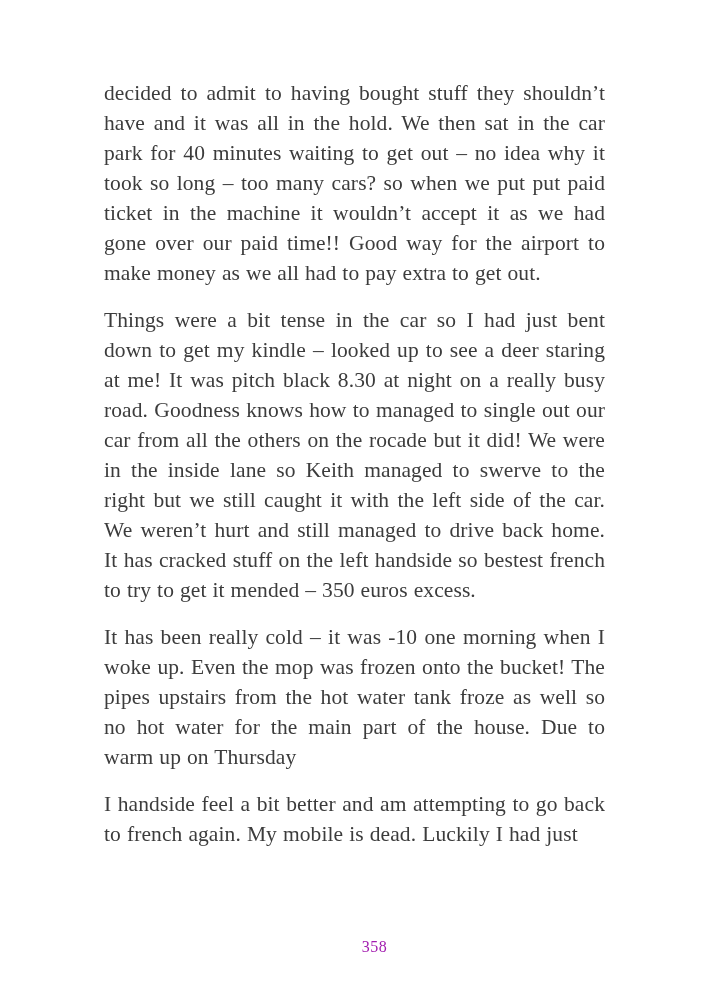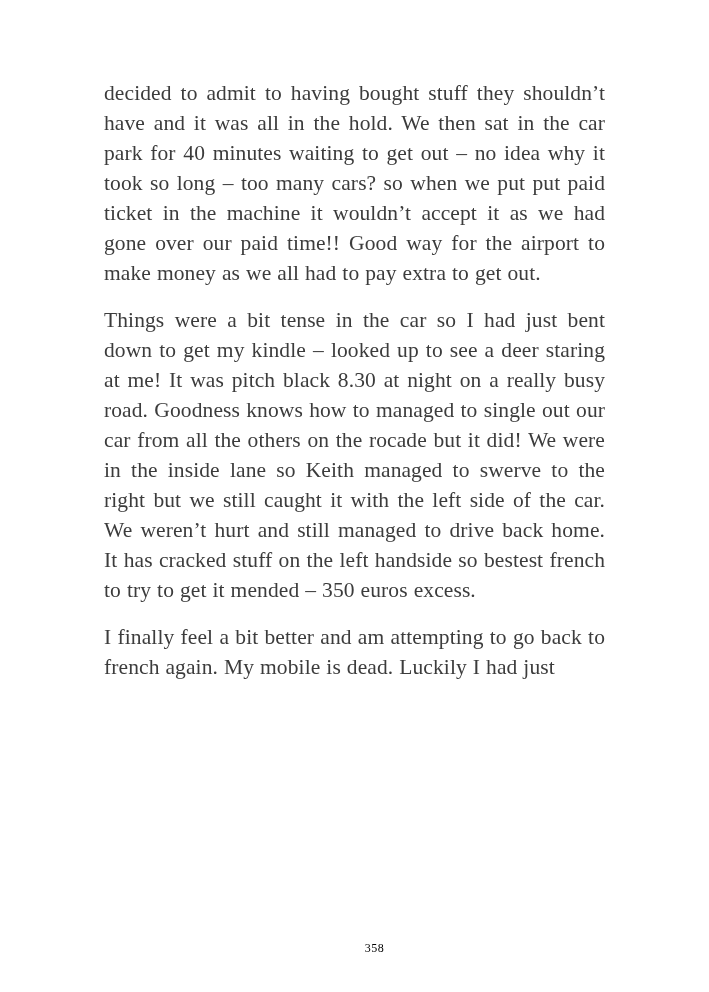--- a/index.html
+++ b/index.html
@@ -36,31 +36,32 @@
     word-spacing: 0.5px;
   }
   .page-footer {
     position: absolute;
     left: 0;
     right: 0;
     top: 938px;
     text-align: center;
   }
   .page-number {
-    font-size: 12px;
-    color: #000000;
+    font-size: 16px;
+    color: #a21caf;
     letter-spacing: 0.5px;
     margin-left: 40px;
   }
 </style>
 </head>
 <body>
 
 <div class="page">
   <div class="text-block">
     <p>decided to admit to having bought stuff they shouldn’t have and it was all in the hold. We then sat in the car park for 40 minutes waiting to get out – no idea why it took so long – too many cars? so when we put put paid ticket in the machine it wouldn’t accept it as we had gone over our paid time!! Good way for the airport to make money as we all had to pay extra to get out.</p>
     <p>Things were a bit tense in the car so I had just bent down to get my kindle – looked up to see a deer staring at me! It was pitch black 8.30 at night on a really busy road. Goodness knows how to managed to single out our car from all the others on the rocade but it did! We were in the inside lane so Keith managed to swerve to the right but we still caught it with the left side of the car. We weren’t hurt and still managed to drive back home. It has cracked stuff on the left handside so bestest french to try to get it mended – 350 euros excess.</p>
-    <p>I finally feel a bit better and am attempting to go back to french again. My mobile is dead. Luckily I had just</p>
+    <p>It has been really cold – it was -10 one morning when I woke up. Even the mop was frozen onto the bucket! The pipes upstairs from the hot water tank froze as well so no hot water for the main part of the house. Due to warm up on Thursday</p>
+    <p>I handside feel a bit better and am attempting to go back to french again. My mobile is dead. Luckily I had just</p>
   </div>
   <div class="page-footer">
     <span class="page-number">358</span>
   </div>
 </div>
 
 </body></html>

